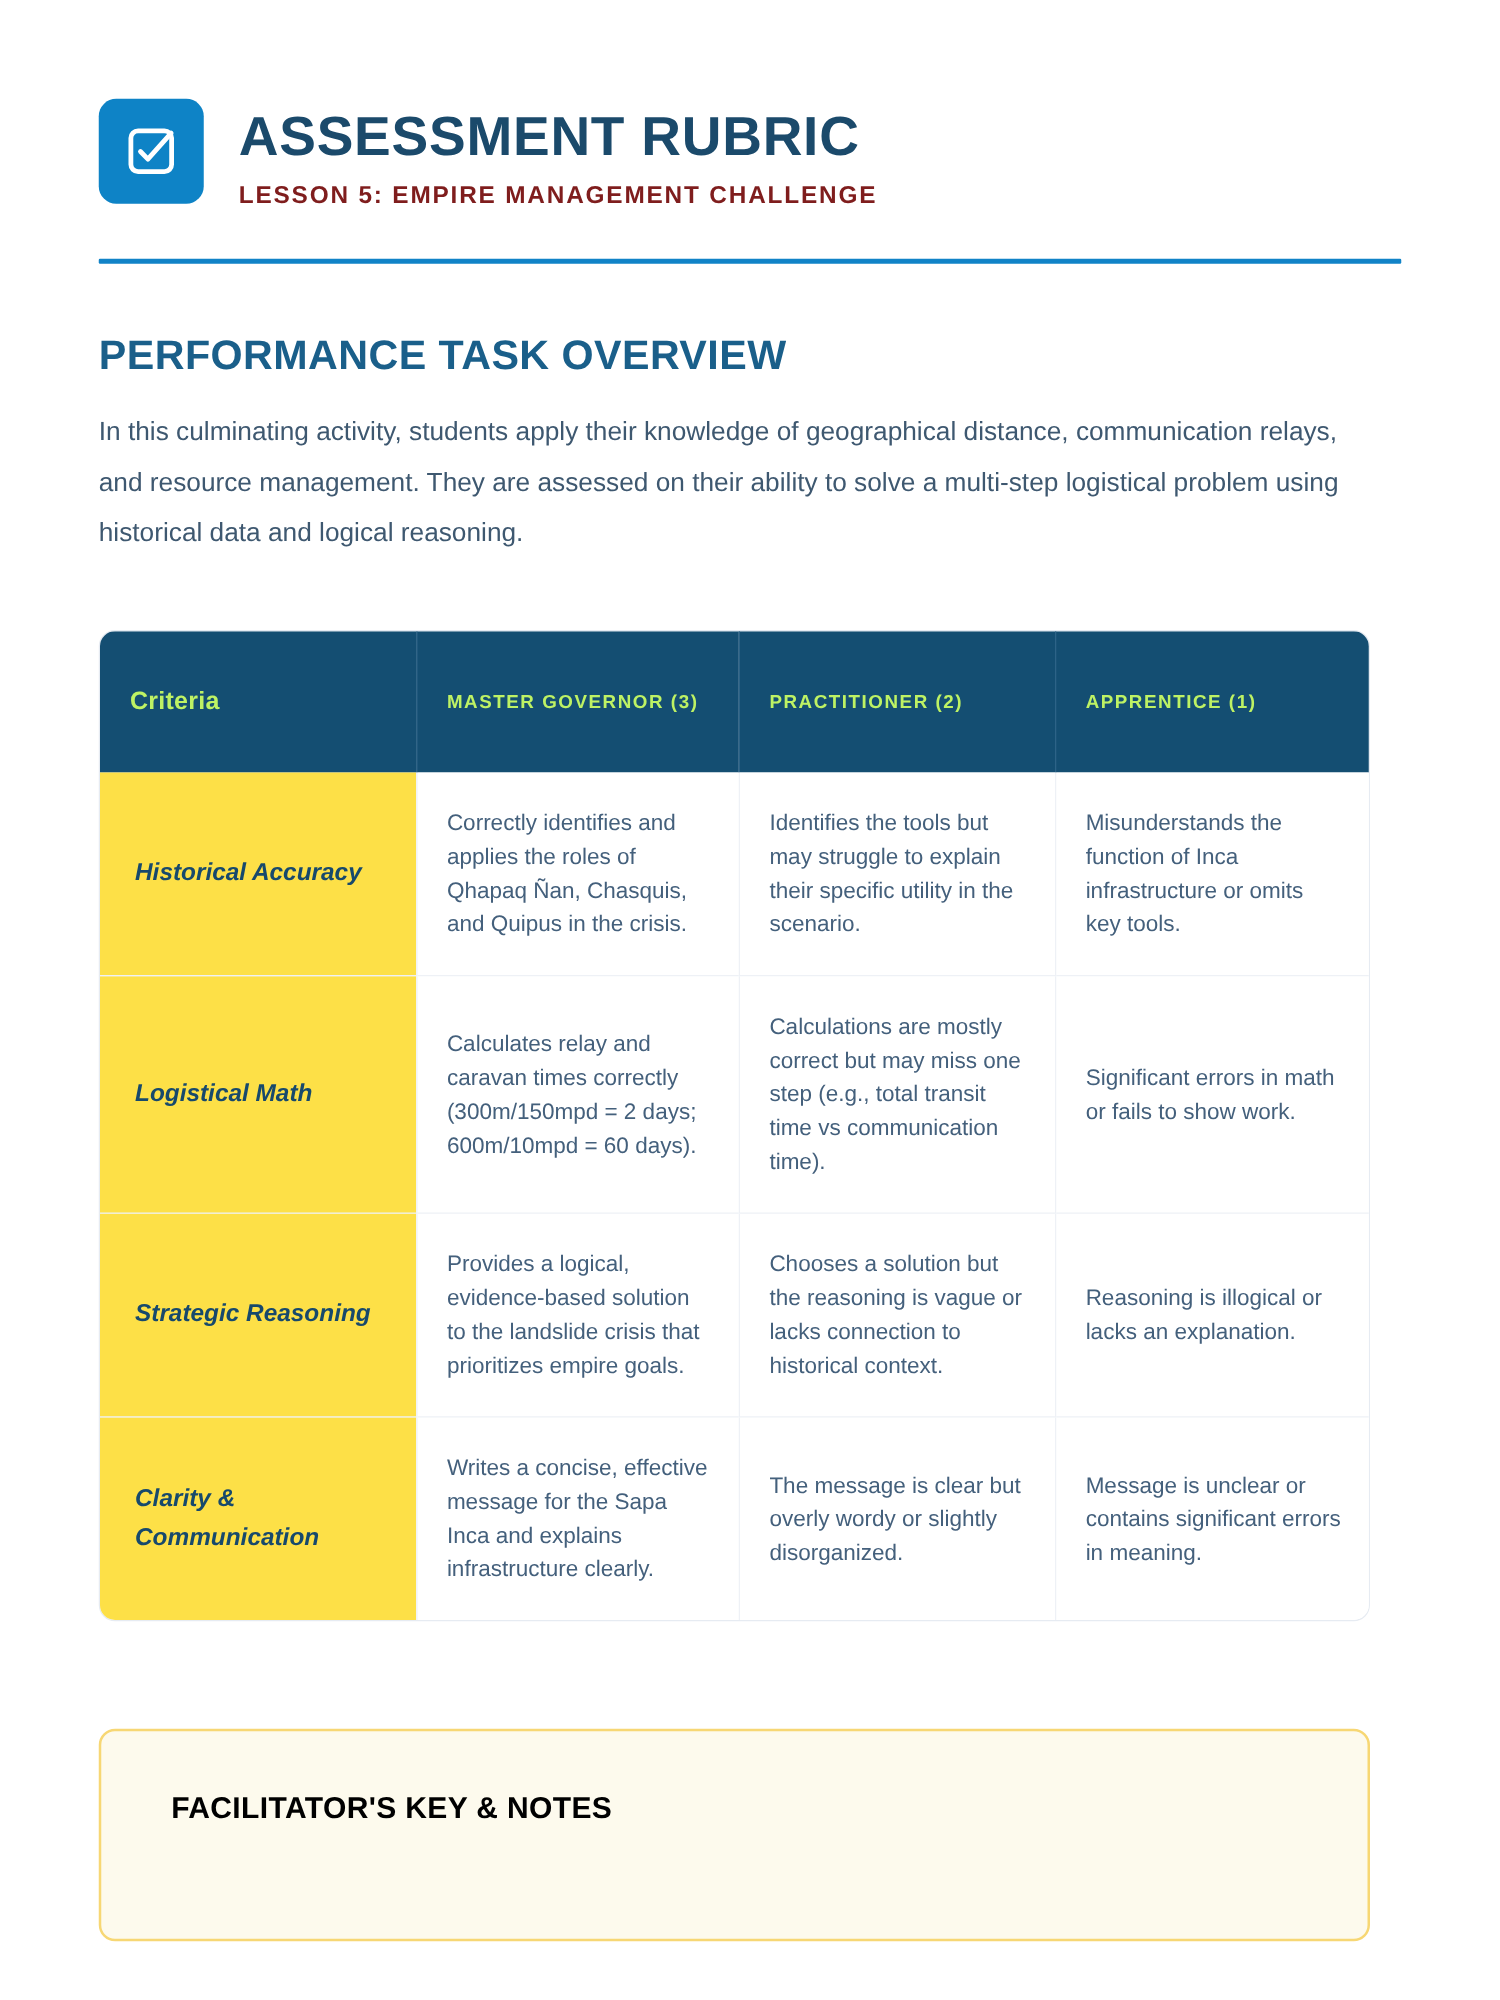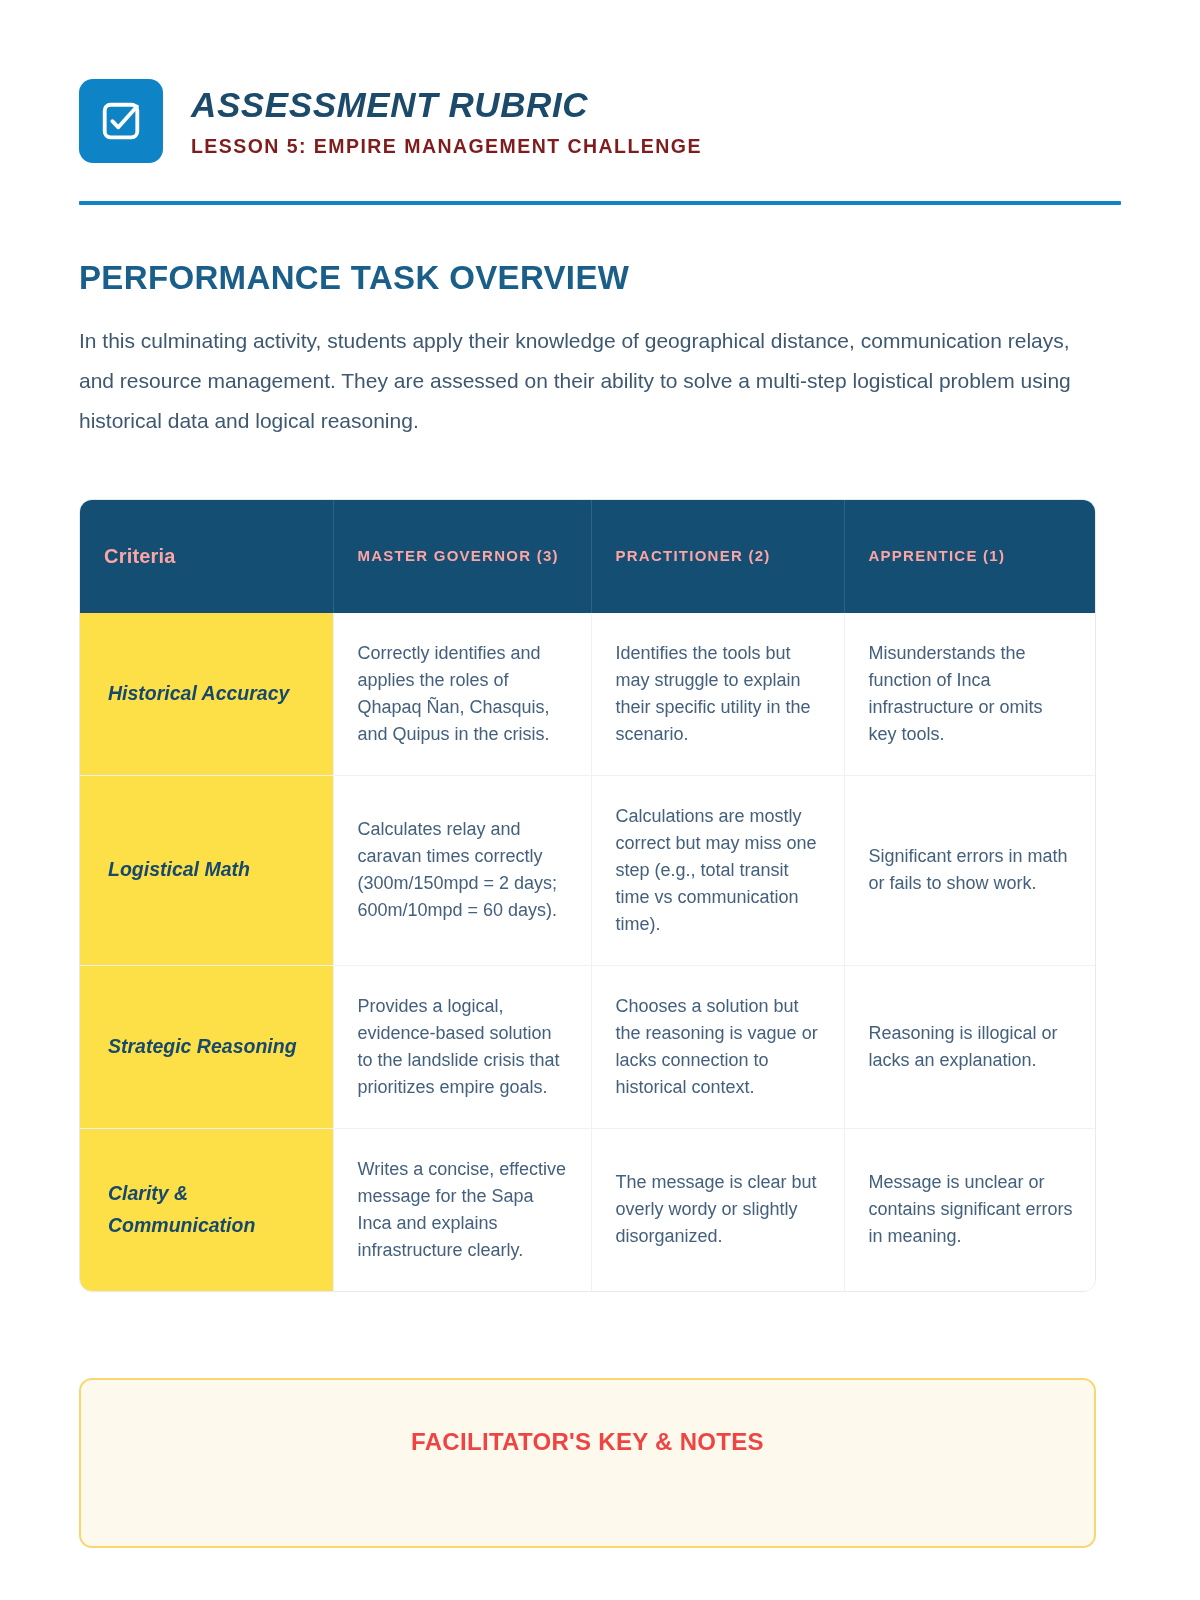--- a/index.html
+++ b/index.html
@@ -37,27 +37,26 @@
     border-radius: 14px;
     display: flex;
     align-items: center;
     justify-content: center;
   }
   .brand-icon svg { display: block; }
 
   .header-text { padding-top: 6px; }
 
   .doc-title {
-    font-size: 35px;
+    font-size: 44px;
     font-weight: 700;
     letter-spacing: 0.6px;
     color: #1b4a6b;
     line-height: 1.12;
     white-space: nowrap;
-    font-style: italic;
   }
 
   .doc-subtitle {
     margin-top: 11px;
     font-size: 19.5px;
     font-weight: 700;
     letter-spacing: 1.45px;
     color: #7f1d1d;
     line-height: 1.2;
     white-space: nowrap;
@@ -100,21 +99,21 @@
   }
 
   .rubric-table {
     width: 100%;
     border-collapse: collapse;
     table-layout: fixed;
   }
 
   .rubric-table thead th {
     background: #144e72;
-    color: #fca5a5;
+    color: #bef264;
     vertical-align: middle;
     text-align: left;
     height: 113px;
     padding: 14px 24px;
     border-right: 1px solid #2d6387;
   }
   .rubric-table thead th:last-child { border-right: none; }
 
   th.col-criteria {
     width: 253px;
@@ -163,23 +162,22 @@
     border: 2px solid #f7d774;
     border-radius: 13px;
     padding: 48px 56px 40px 56px;
     min-height: 170px;
   }
 
   .notes-title {
     font-size: 24px;
     font-weight: 700;
     letter-spacing: 0.3px;
-    color: #ef4444;
+    color: #000000;
     line-height: 1.2;
-    text-align: center;
   }
 </style>
 </head>
 <body>
 
 <div class="page">
 
   <div class="header">
 
     <div class="brand-icon">

